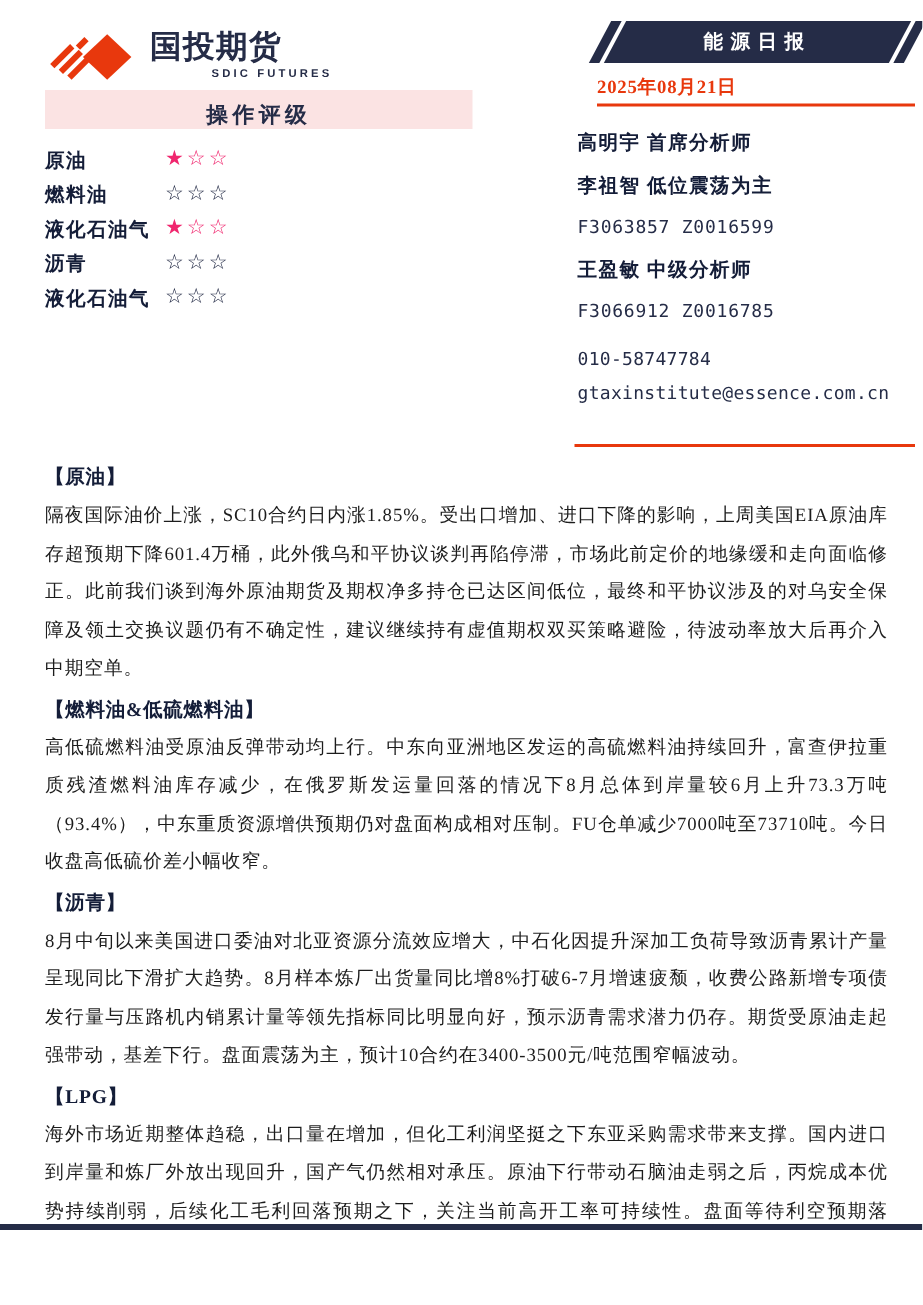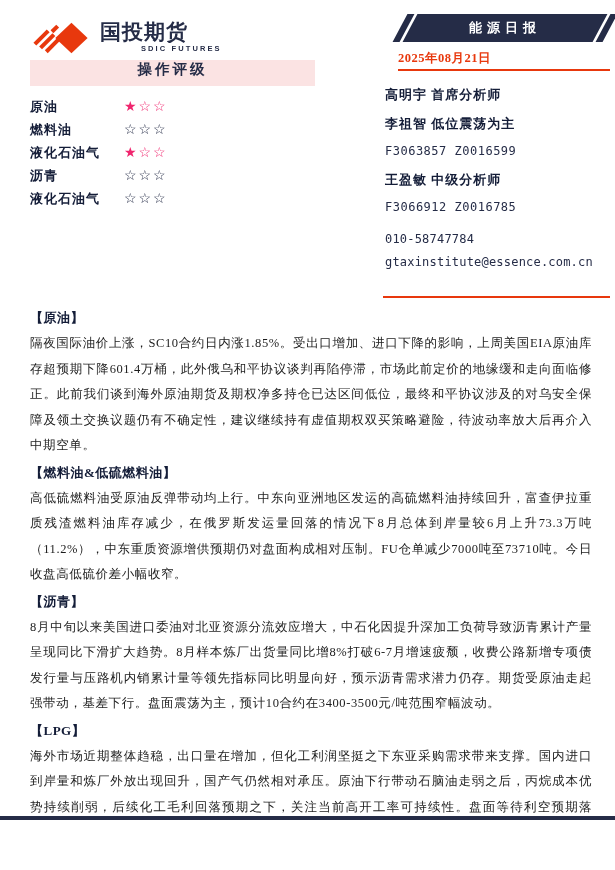--- a/index.html
+++ b/index.html
@@ -37,25 +37,25 @@
     letter-spacing:5px; font-family:"Liberation Serif","DejaVu Serif",serif;
   }
   .date-line {
     position:absolute; left:398px; top:50px; width:212px; 
     color:#e8380d; font-size:12.5px; font-weight:bold; letter-spacing:0.5px;
   }
   .date-rule { position:absolute; left:398px; top:69px; width:212px; height:0; border-top:2px solid #e8380d; }
   
   .ratings { position:absolute; left:30px; top:60px; width:285px; }
   .ratings-banner {
-    background:#fbe3e3; height:26px; display:flex; align-items:flex-start; justify-content:center;
+    background:#fbe3e3; height:26px; display:flex; align-items:flex-end; justify-content:center;
   }
   .ratings-title { color:#252c47; font-size:14.5px; font-weight:bold; letter-spacing:3px; }
   .rating-rows { padding-top:9px; }
-  .rating-row { display:flex; align-items:center; height:23px;gap:14px; }
+  .rating-row { display:flex; align-items:center; height:23px; }
   .rating-label {
     min-width:80px; font-size:13px; font-weight:bold; color:#141d38; letter-spacing:1px;
   }
   .rating-stars { font-size:14px; letter-spacing:2px; color:#252c47; line-height:1; }
   .rating-stars.pink { color:#f0266e; }
   
   .analysts { position:absolute; left:385px; top:86px; width:225px; }
   .analyst-name {
     font-size:13px; font-weight:bold; color:#141d38; letter-spacing:1px; margin-bottom:11px;
   }
@@ -157,21 +157,21 @@
   </div>
   <div class="contact-rule"></div>
 
   <div class="main">
     <div class="section">
       <div class="section-heading">【原油】</div>
       <div class="section-body">隔夜国际油价上涨，SC10合约日内涨1.85%。受出口增加、进口下降的影响，上周美国EIA原油库存超预期下降601.4万桶，此外俄乌和平协议谈判再陷停滞，市场此前定价的地缘缓和走向面临修正。此前我们谈到海外原油期货及期权净多持仓已达区间低位，最终和平协议涉及的对乌安全保障及领土交换议题仍有不确定性，建议继续持有虚值期权双买策略避险，待波动率放大后再介入中期空单。</div>
     </div>
     <div class="section">
       <div class="section-heading">【燃料油&amp;低硫燃料油】</div>
-      <div class="section-body">高低硫燃料油受原油反弹带动均上行。中东向亚洲地区发运的高硫燃料油持续回升，富查伊拉重质残渣燃料油库存减少，在俄罗斯发运量回落的情况下8月总体到岸量较6月上升73.3万吨（11.2%），中东重质资源增供预期仍对盘面构成相对压制。FU仓单减少7000吨至73710吨。今日收盘高低硫价差小幅收窄。</div>
+      <div class="section-body">高低硫燃料油受原油反弹带动均上行。中东向亚洲地区发运的高硫燃料油持续回升，富查伊拉重质残渣燃料油库存减少，在俄罗斯发运量回落的情况下8月总体到岸量较6月上升73.3万吨（93.4%），中东重质资源增供预期仍对盘面构成相对压制。FU仓单减少7000吨至73710吨。今日收盘高低硫价差小幅收窄。</div>
     </div>
     <div class="section">
       <div class="section-heading">【沥青】</div>
       <div class="section-body">8月中旬以来美国进口委油对北亚资源分流效应增大，中石化因提升深加工负荷导致沥青累计产量呈现同比下滑扩大趋势。8月样本炼厂出货量同比增8%打破6-7月增速疲颓，收费公路新增专项债发行量与压路机内销累计量等领先指标同比明显向好，预示沥青需求潜力仍存。期货受原油走起强带动，基差下行。盘面震荡为主，预计10合约在3400-3500元/吨范围窄幅波动。</div>
     </div>
     <div class="section">
       <div class="section-heading">【LPG】</div>
       <div class="section-body">海外市场近期整体趋稳，出口量在增加，但化工利润坚挺之下东亚采购需求带来支撑。国内进口到岸量和炼厂外放出现回升，国产气仍然相对承压。原油下行带动石脑油走弱之后，丙烷成本优势持续削弱，后续化工毛利回落预期之下，关注当前高开工率可持续性。盘面等待利空预期落实，仓单高位之下顶部压力偏强，高基差格局仍可持续，低位震荡为主。</div>
     </div>
   </div>

